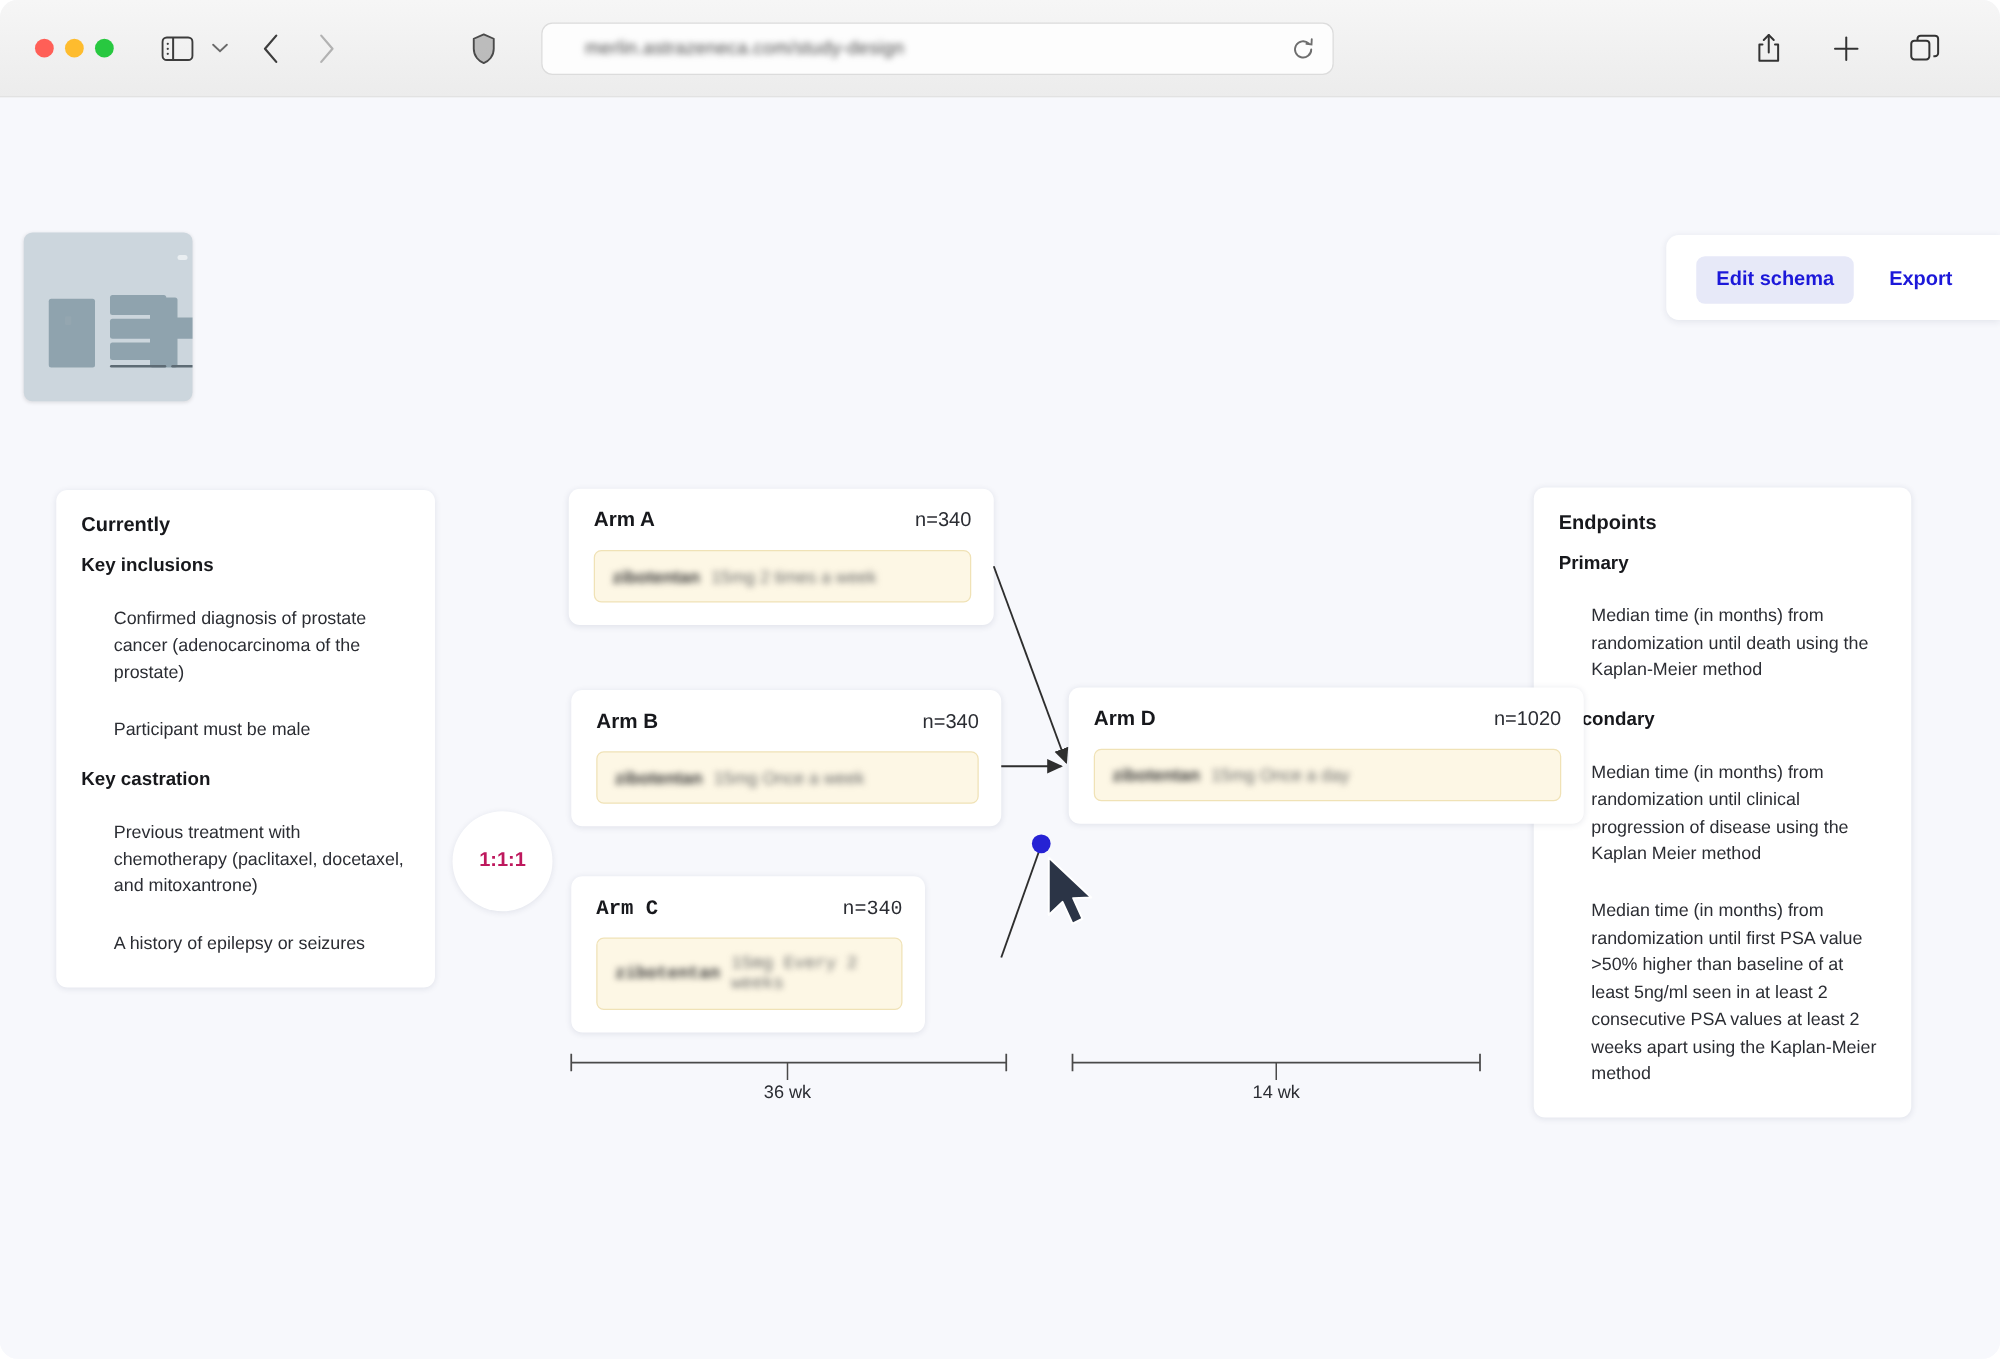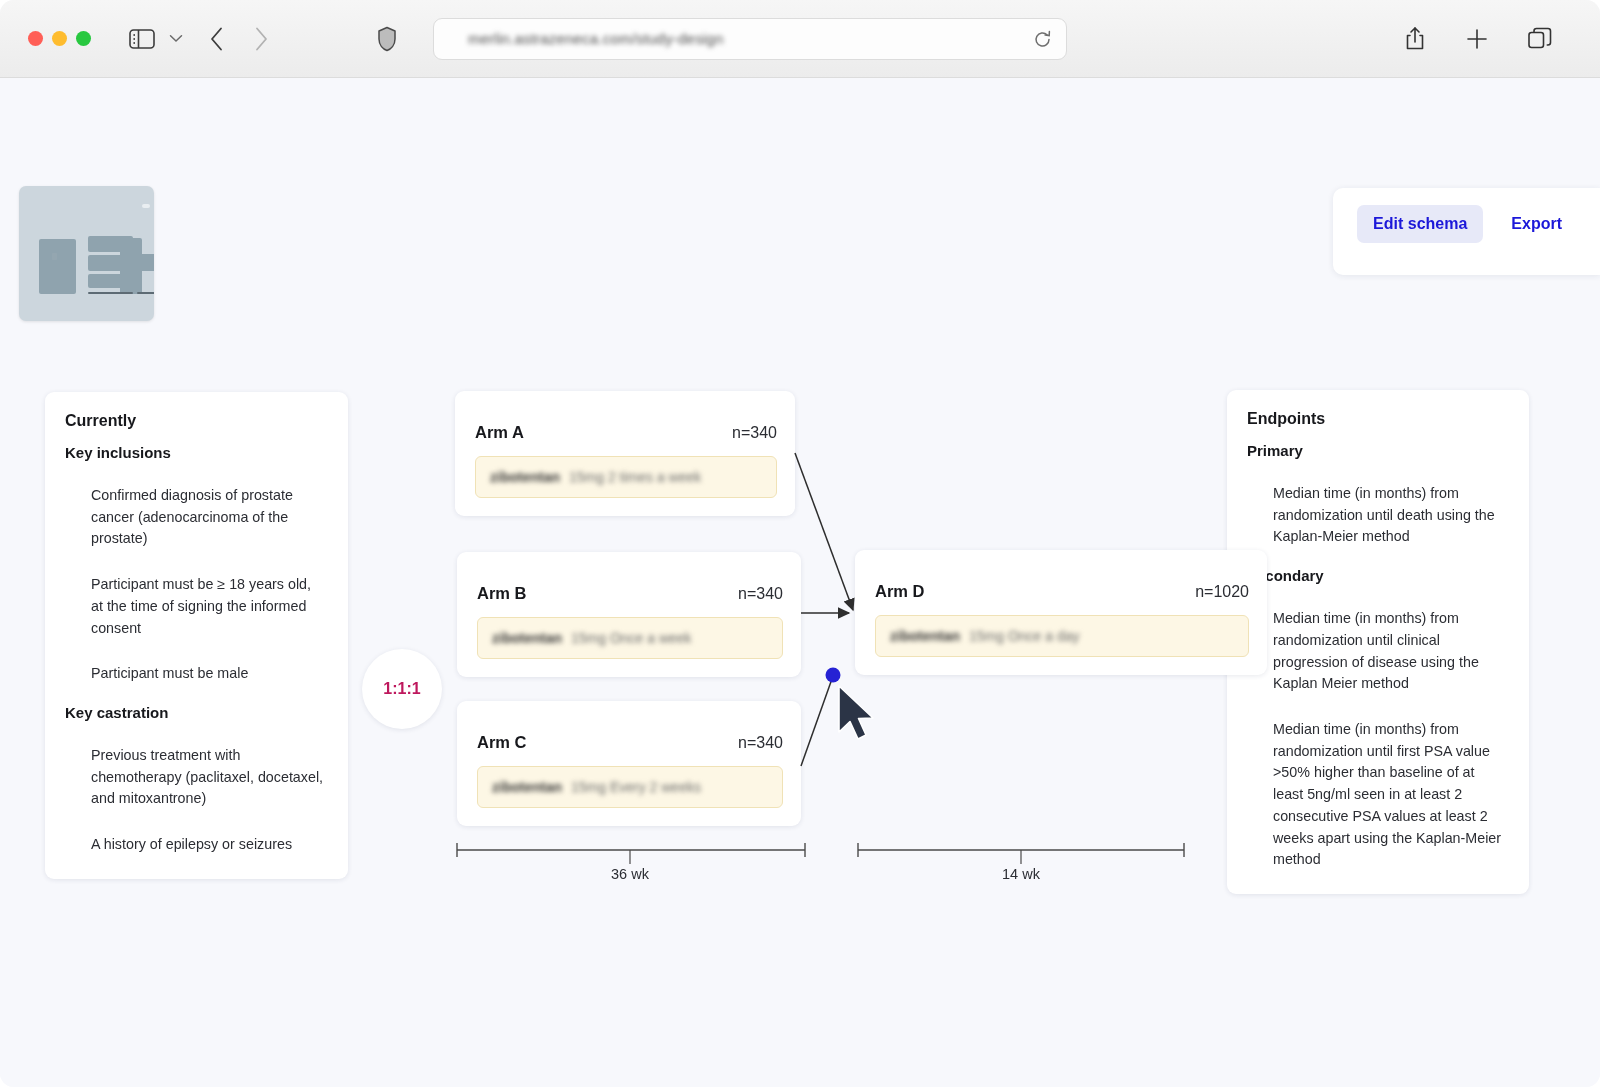--- a/index.html
+++ b/index.html
@@ -85,21 +85,21 @@
   }
   .mm-box { position: absolute; background: #8fa3ae; border-radius: 2px; }
   .mm-dot { position: absolute; background: #b9c6ce; border-radius: 1px; }
 
   
   .toolbar {
     position: absolute; right: 0px; top: 110px;
     background: #ffffff;
     border-radius: 10px 0 0 10px;
     box-shadow: 0 1px 6px rgba(30,40,80,.09);
-    padding: 17px 22px 32px 24px;
+    padding: 17px 22px 13px 24px;
     display: flex; align-items: center; gap: 12px;
   }
   .tb-btn {
     font-size: 16px; font-weight: 700;
     color: #1c18d9;
     padding: 10px 16px;
     border-radius: 7px;
     border: none; background: transparent;
     cursor: pointer;
     font-family: "Liberation Sans", sans-serif;
@@ -130,35 +130,35 @@
 
   
   .arm {
     position: absolute;
     background: #ffffff;
     border-radius: 9px;
     box-shadow: 0 1px 5px rgba(30,40,80,.10);
     padding: 16px 18px 18px 20px;
   }
   .arm-head { display: flex; align-items: baseline; justify-content: space-between; margin-bottom: 14px; }
-  .arm-name { font-size: 16.5px; font-weight: 700; color: #17181c; margin-top: 16px; }
+  .arm-name { font-size: 16.5px; font-weight: 700; color: #17181c; }
   .arm-n    { font-size: 16px; color: #2b2d33; }
   .arm-drug {
     background: #fdf7e5;
     border: 1px solid #f0e2b6;
     border-radius: 6px;
     padding: 12px 14px;
     display: flex; align-items: center; gap: 9px;
   }
   .drug-name { font-size: 14px; font-weight: 700; color: #3a3a3a; filter: blur(2.5px); user-select:none; }
   .drug-dose { font-size: 14px; color: #6b6b6b; filter: blur(2.4px); user-select:none; }
 
   #arm-a { left: 455px; top: 313px; width: 340px; }
   #arm-b { left: 457px; top: 474px; width: 344px; }
-  #arm-c { left: 457px; top: 623px; width: 344px; }
+  #arm-c { left: 457px; top: 623px; width: 283px; font-family: Liberation Mono, monospace; }
   #arm-d { left: 855px; top: 472px; width: 412px; }
 
   
   .ratio {
     position: absolute; left: 362px; top: 571px;
     width: 80px; height: 80px; border-radius: 50%;
     background: #ffffff;
     box-shadow: 0 1px 5px rgba(30,40,80,.10);
     display: flex; align-items: center; justify-content: center;
   }
@@ -290,21 +290,20 @@
     <div class="toolbar">
       <button class="tb-btn active">Edit schema</button>
       <button class="tb-btn">Export</button>
     </div>
 
     <div class="panel" id="population">
       <div class="panel-title">Currently</div>
       <div class="panel-sub">Key inclusions</div>
       <ul class="panel-list">
         <li>Confirmed diagnosis of prostate cancer (adenocarcinoma of the prostate)</li>
-        <li>Participant must be ≥ 18 years old, at the time of signing the informed consent</li>
         <li>Participant must be male</li>
       </ul>
       <div class="panel-gap"></div>
       <div class="panel-sub">Key castration</div>
       <ul class="panel-list">
         <li>Previous treatment with chemotherapy (paclitaxel, docetaxel, and mitoxantrone)</li>
         <li>A history of epilepsy or seizures</li>
       </ul>
     </div>
 

